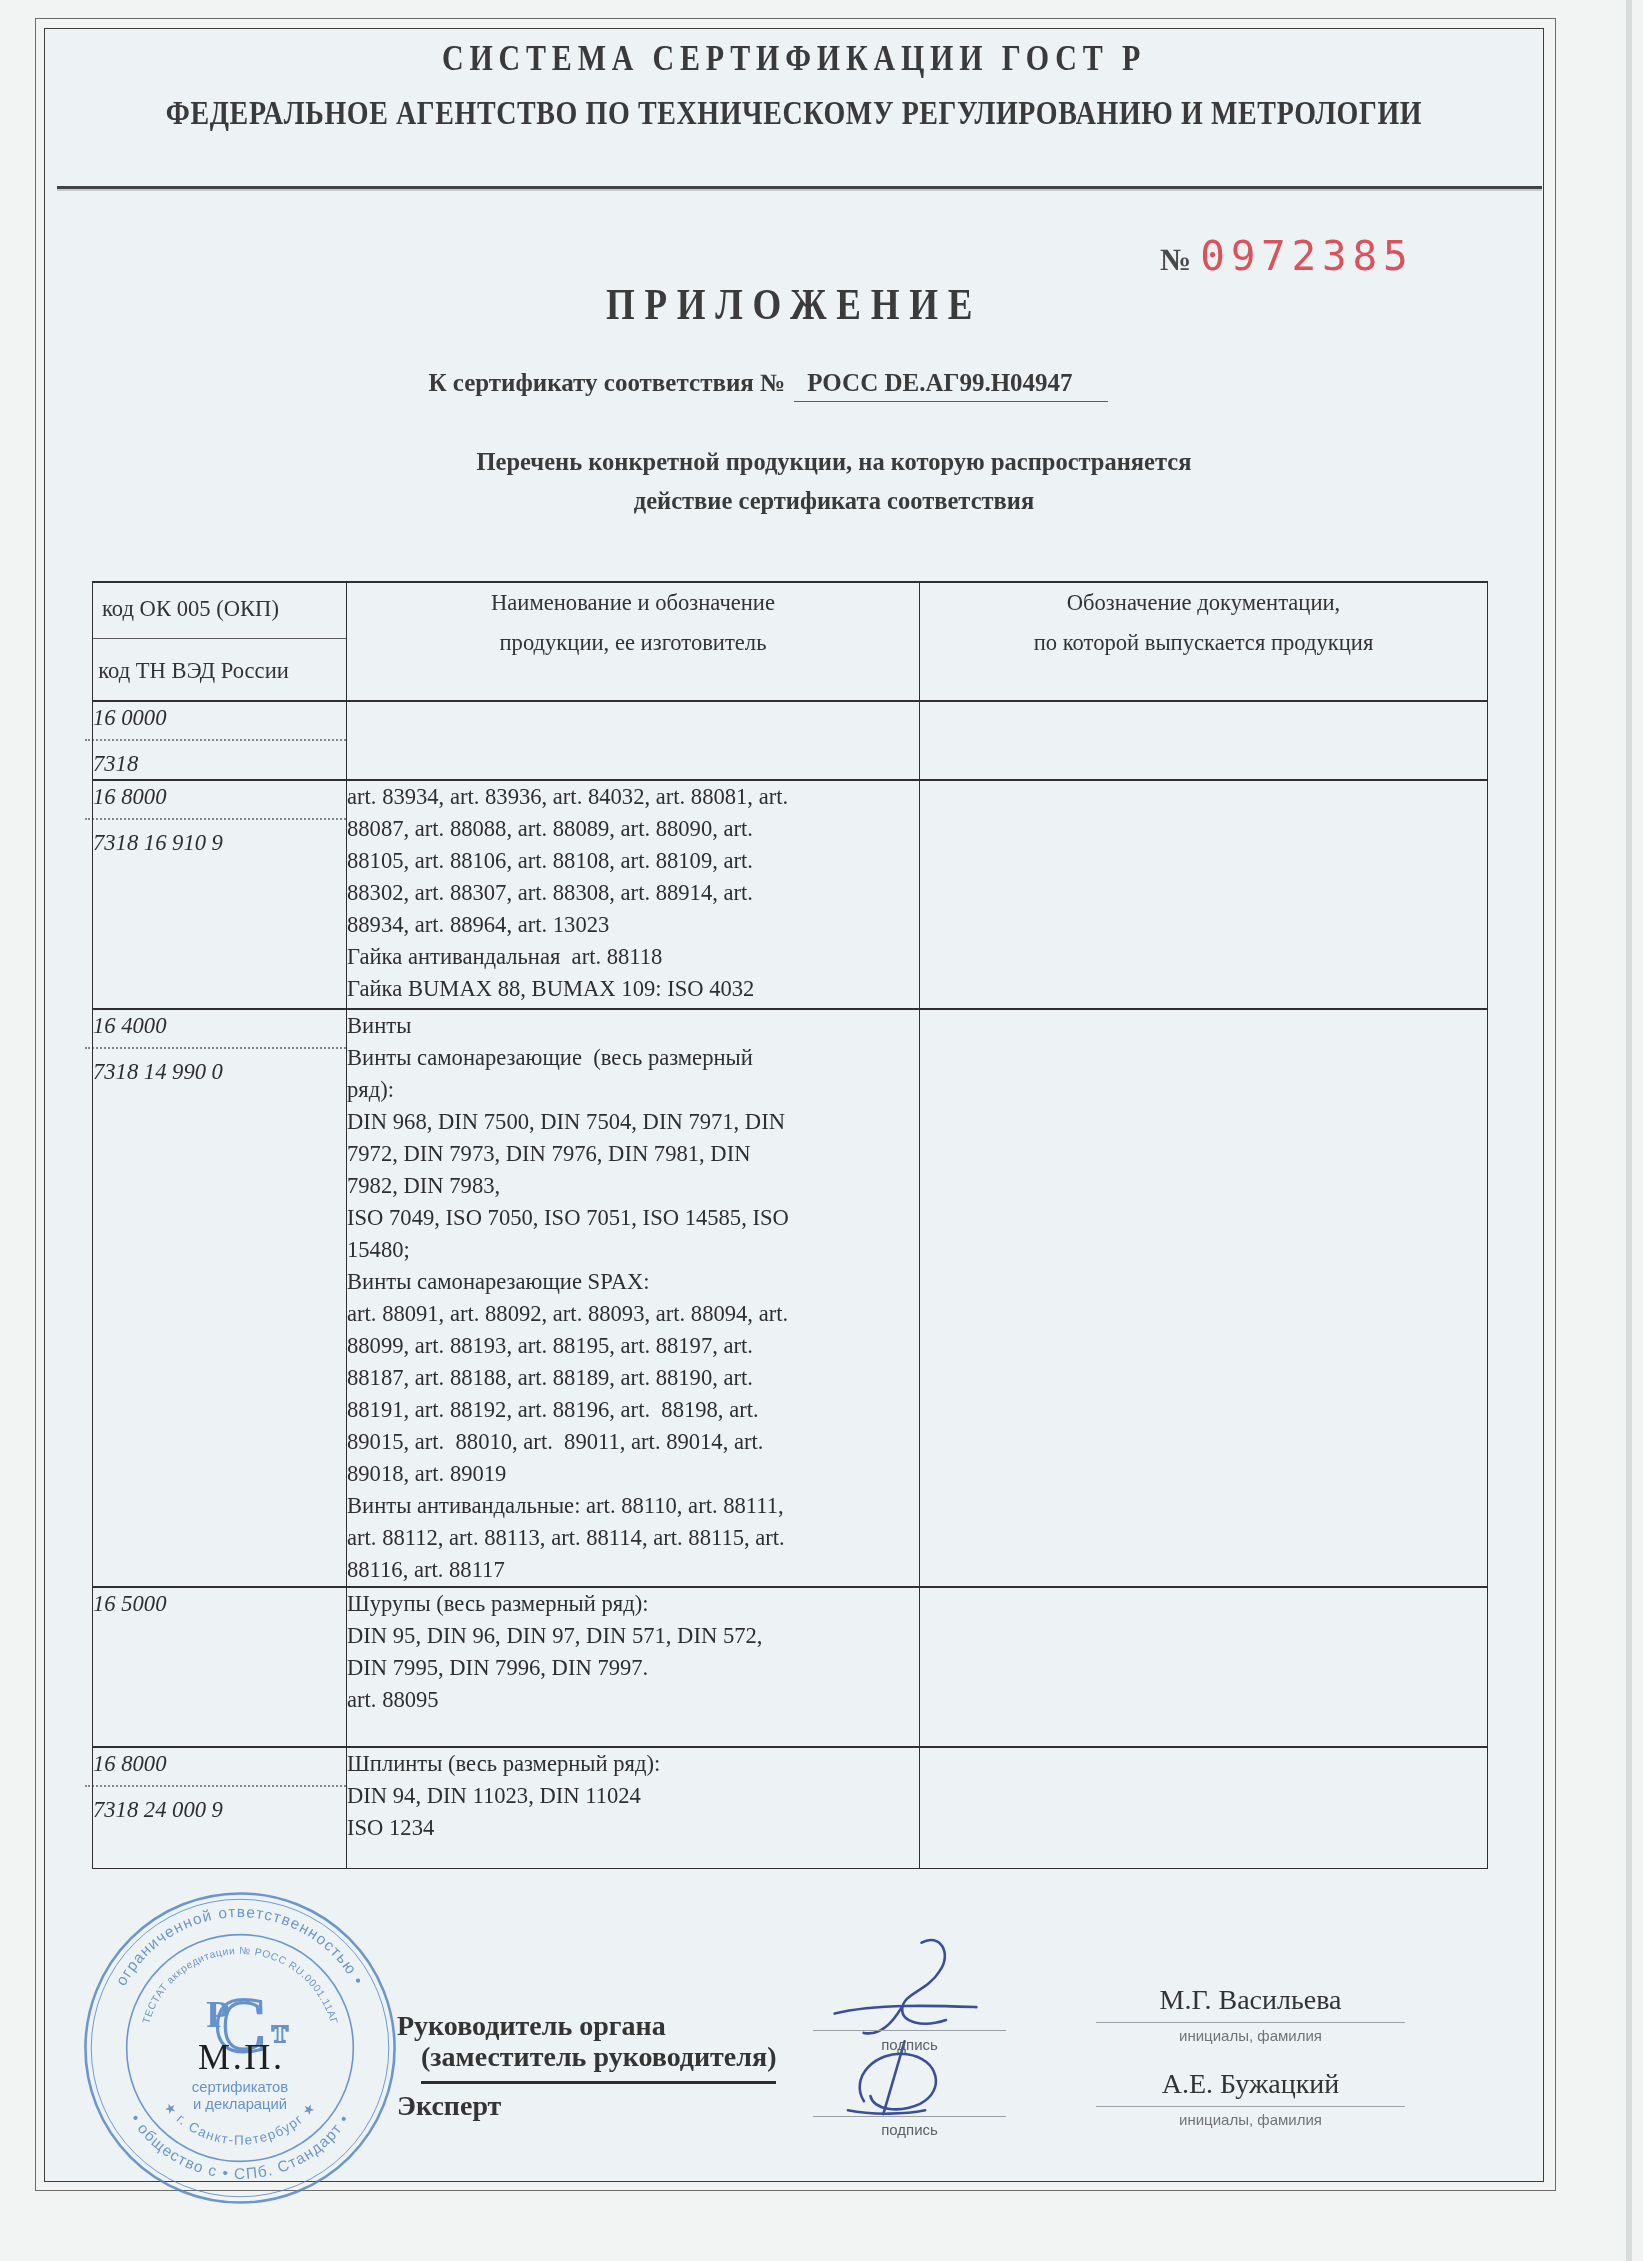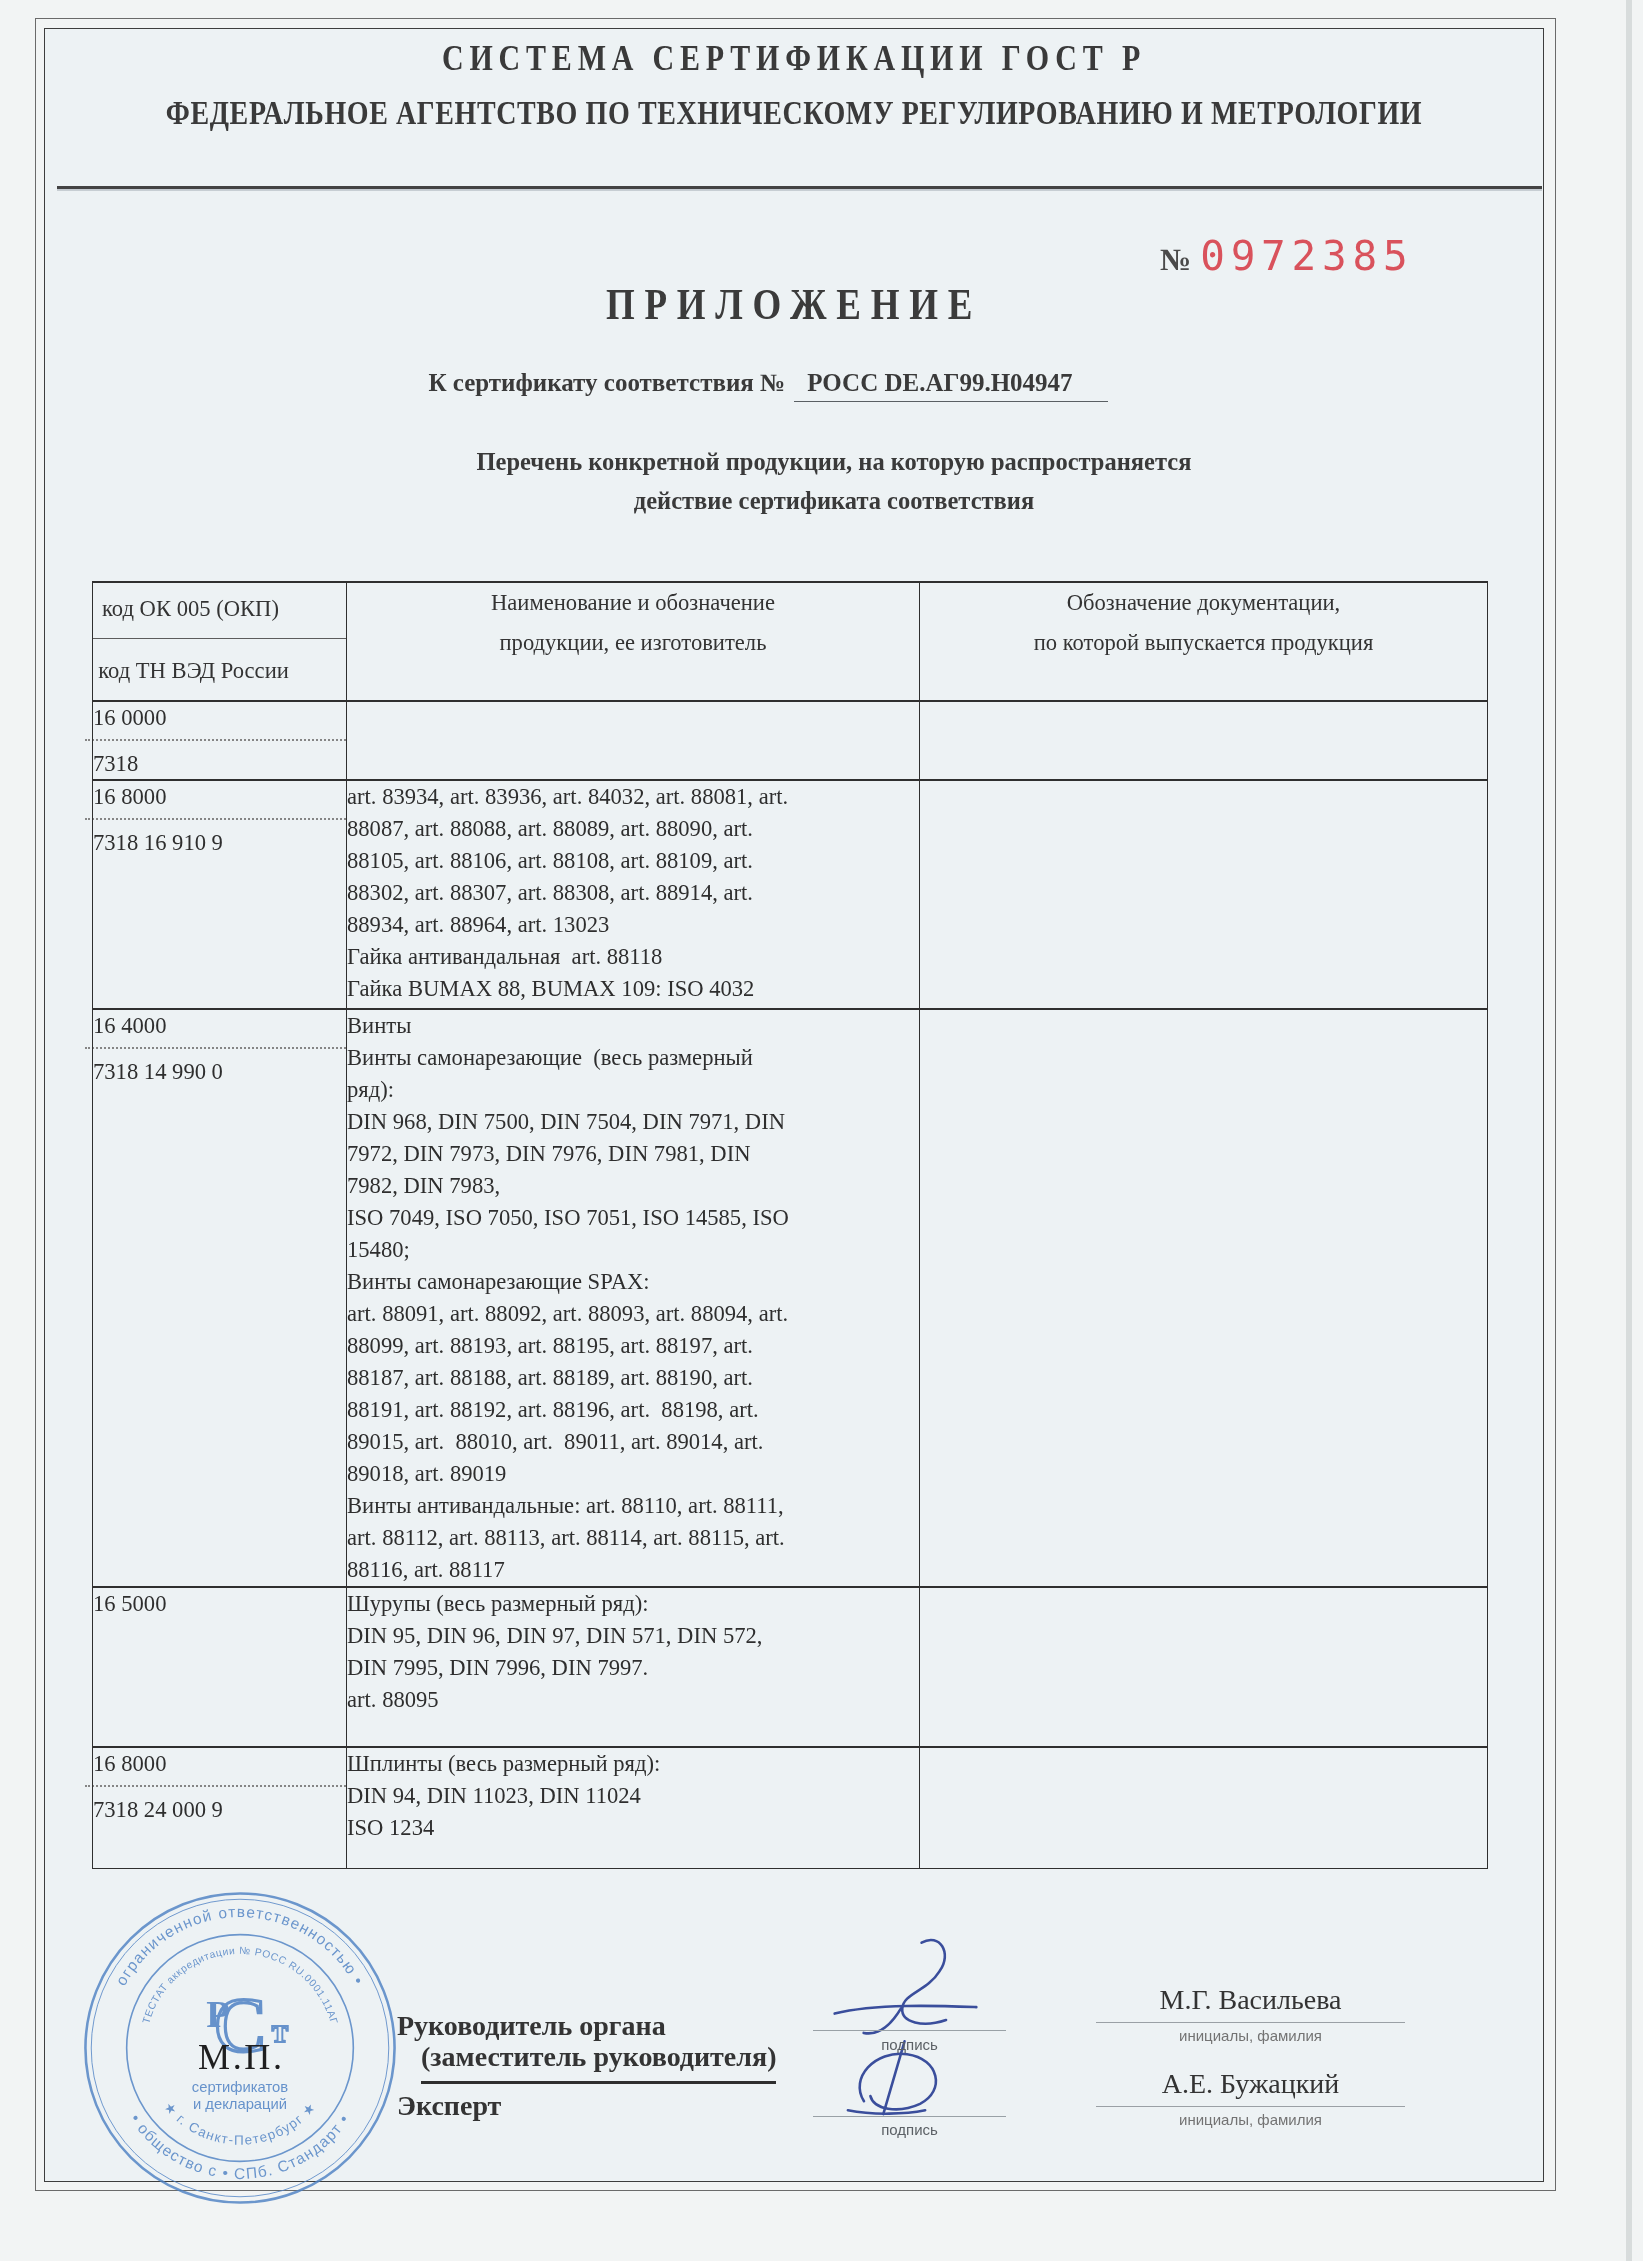--- a/index.html
+++ b/index.html
@@ -32,21 +32,21 @@
   table.products{border:1.9px solid #2a2a2a;}
   th.c1,td.c1{width:253px;}
   th.c2,td.c2{width:572px;margin-left:16px;}
   th.c3,td.c3{width:567px;}
   thead th{height:117px;font-weight:normal;font-size:22.6px;color:#333;text-align:left;}
   .th1-top{padding:13px 5.2px 0 9px;text-align:left;}
   .th-rule{margin-top:15.5px;border-top:1.3px solid #5c5c5c;}
   .th1-bot{padding:19.3px 5.2px 0 5.2px;text-align:left;}
   th.c2,th.c3{text-align:center;vertical-align:middle;}
   .th-mid{text-align:center;line-height:40px;font-size:22.6px;}
-  td.c1{padding:5.2px 0 5.2px 7.7px;font-size:22.6px;}
+  td.c1{padding:5.2px 0 5.2px 7.7px;font-size:22.6px;font-style:italic;}
   .code-line{line-height:31px;white-space:pre;}
   .dotted-sep{border-top:2.6px dotted #858585;margin:6.4px 0 6.4px -7.7px;}
   td.c2{padding:3.9px 6.4px 3.9px 10.3px;font-size:22.6px;}
   .desc-line{line-height:32px;white-space:pre;}
   td.c3{background:transparent;}
 
   .role{position:absolute;left:397px;font-size:28px;font-weight:bold;color:#343434;white-space:nowrap;}
   .role-u{border-bottom:3.2px solid #2e2e2e;padding-bottom:9px;margin-left:24px;}
   .sig-line{position:absolute;width:193px;border-top:1.3px solid #99a1a6;}
   .sig-label{position:absolute;width:193px;text-align:center;font-size:15px;color:#5c6166;font-family:"Liberation Sans","DejaVu Sans",sans-serif;}

